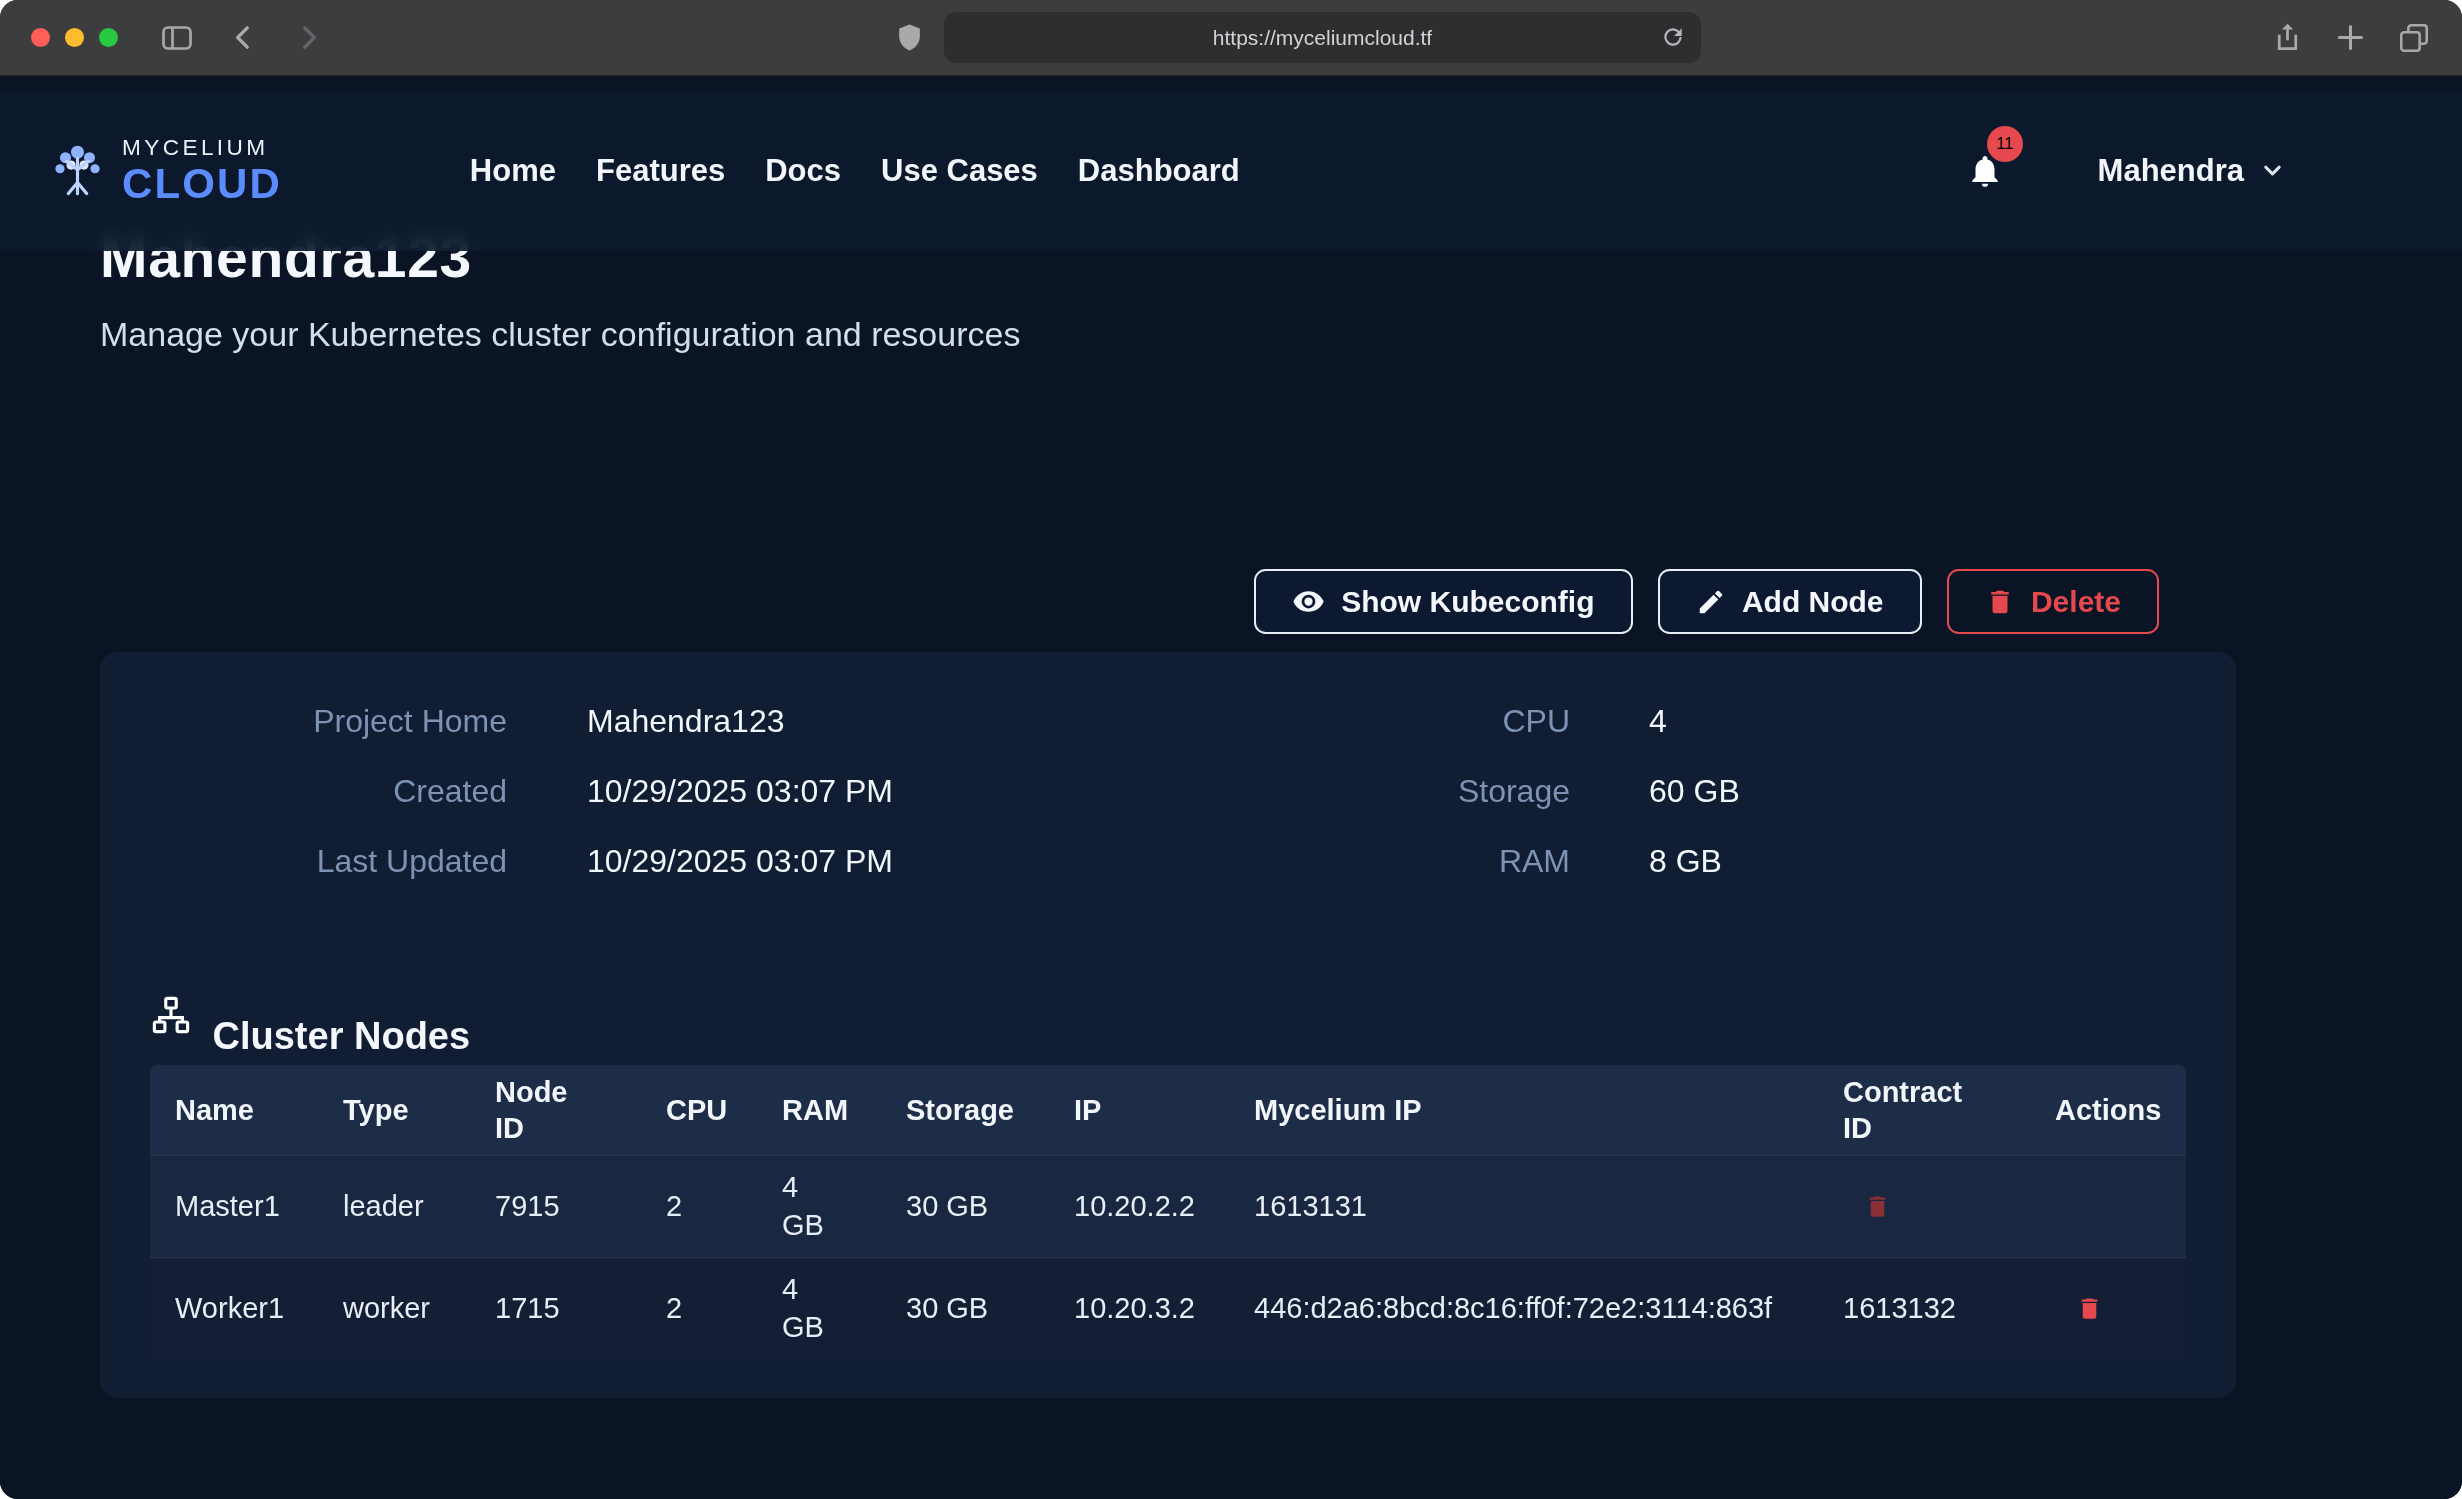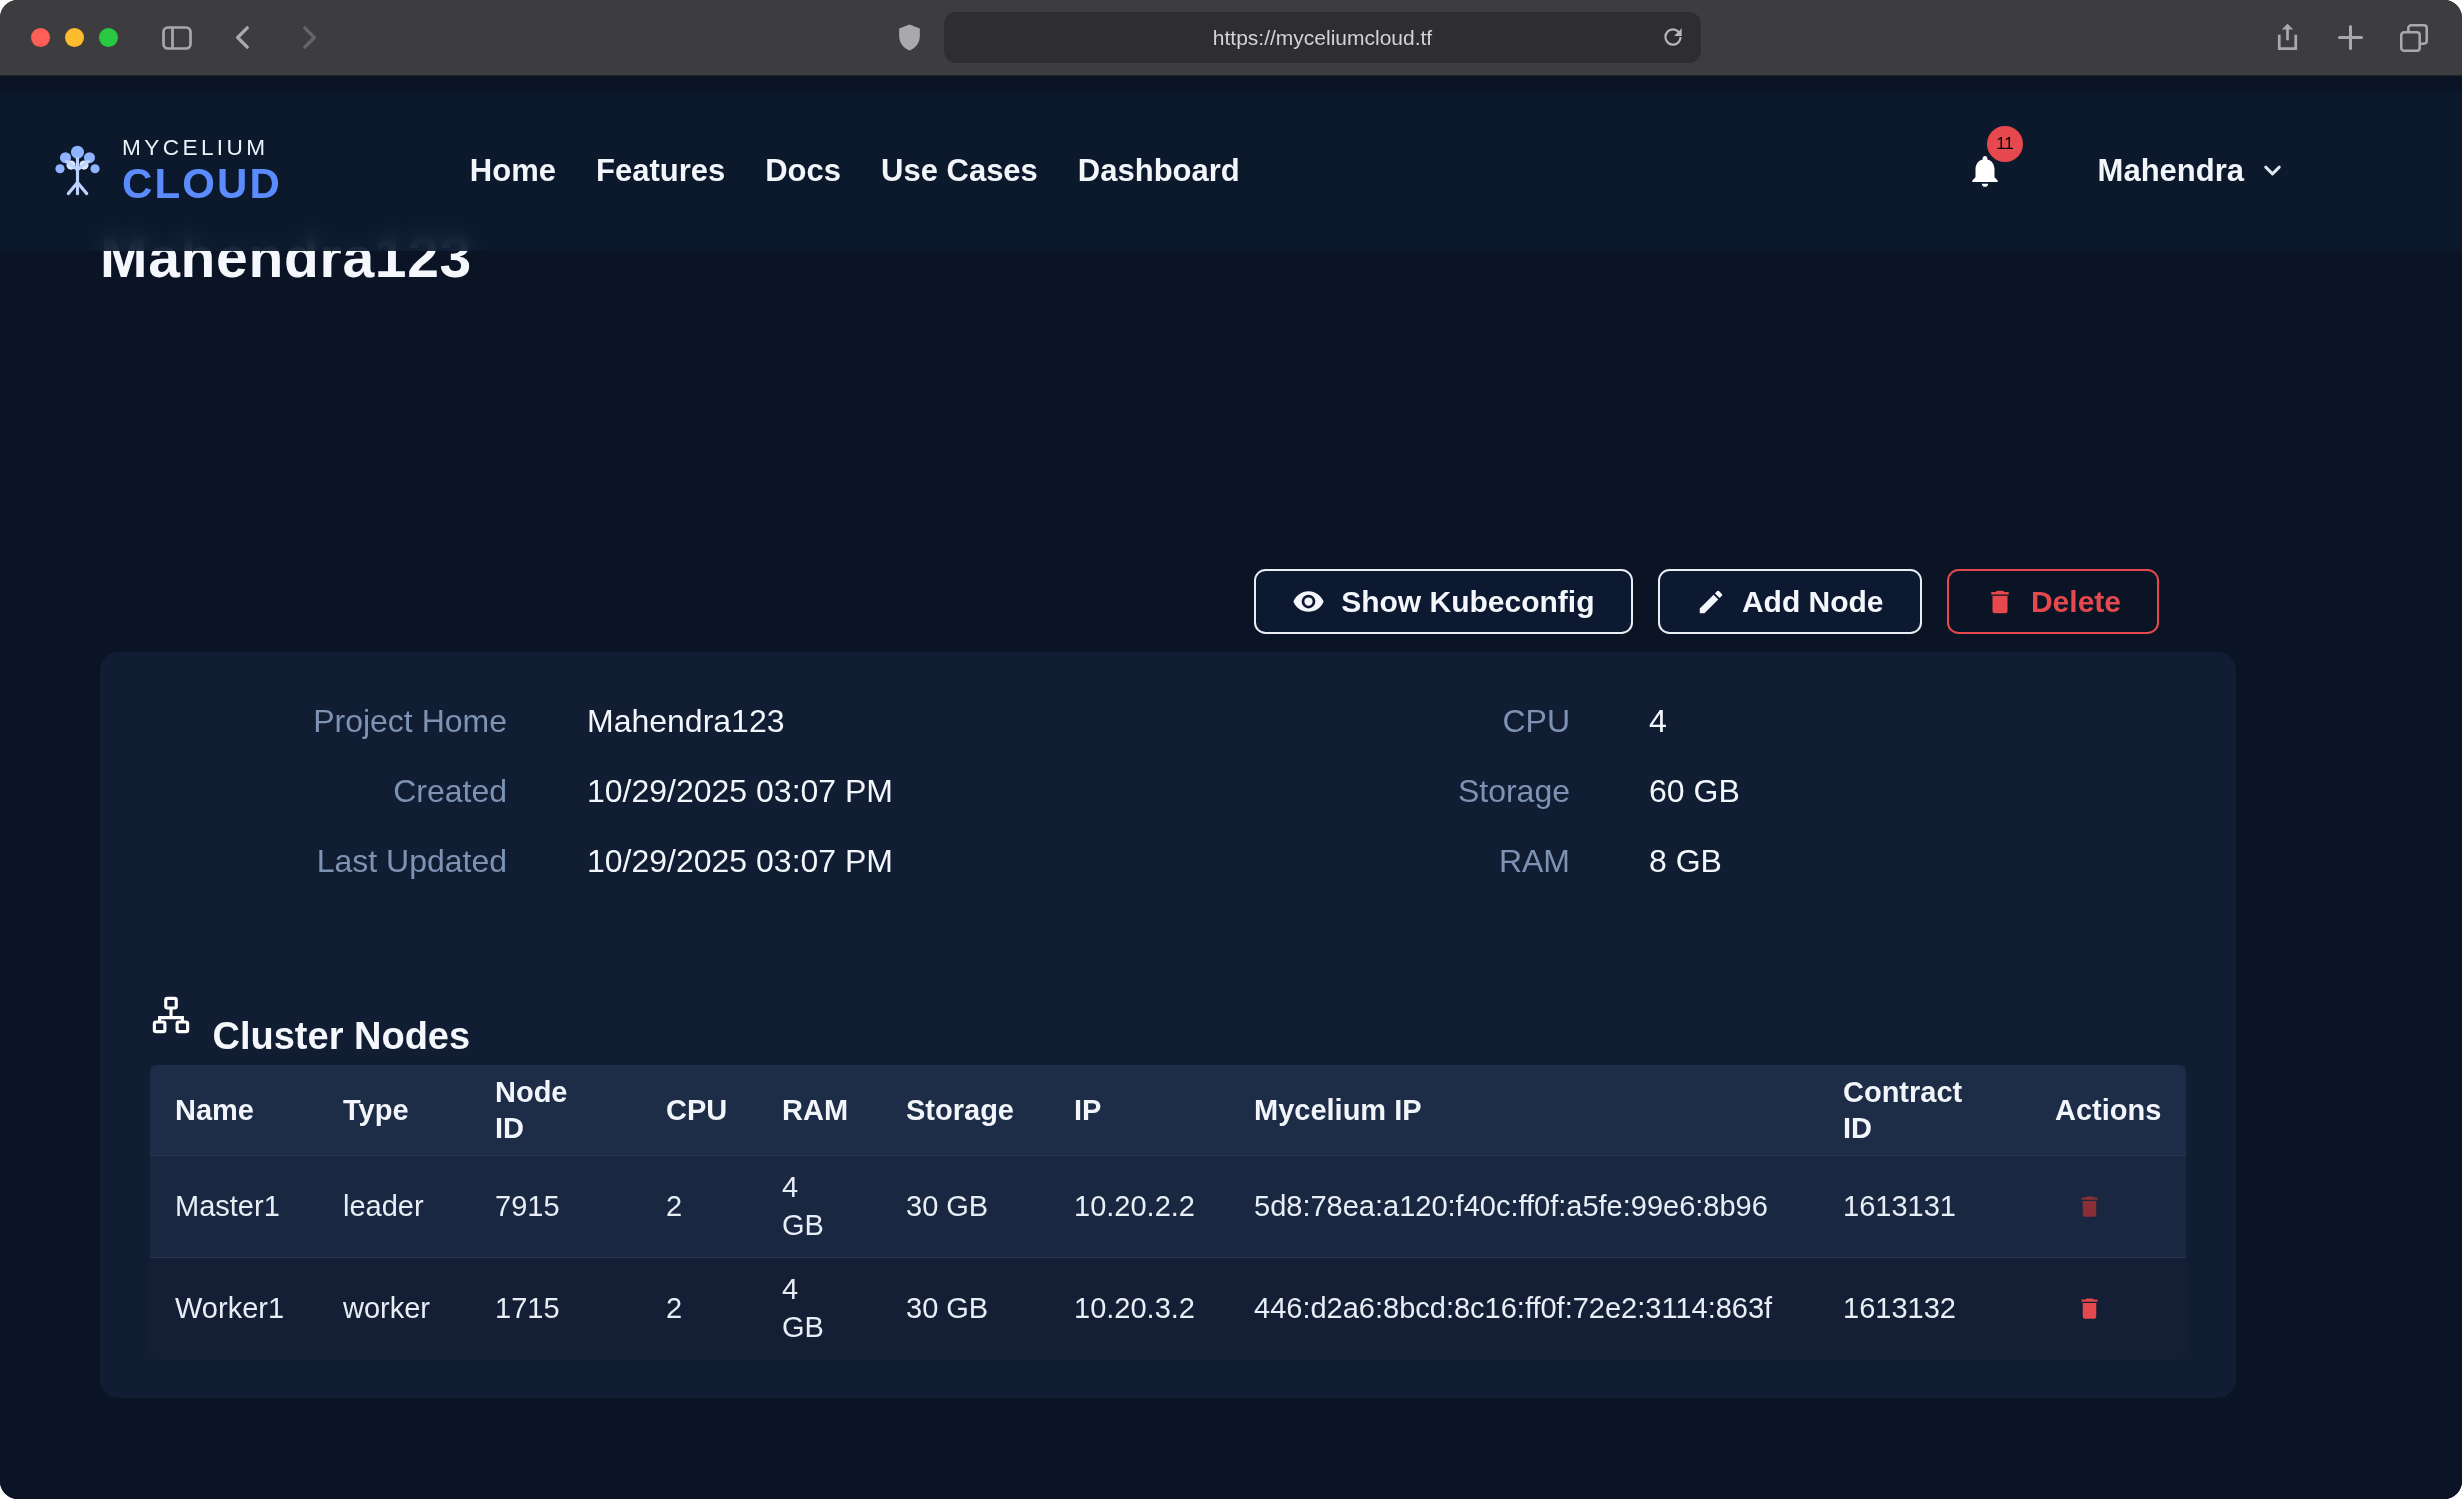--- a/index.html
+++ b/index.html
@@ -190,20 +190,21 @@
       <div class="user">
         <span class="user-name">Mahendra</span>
         <span class="chev">
           <svg width="27" height="27" viewBox="0 0 24 24" fill="none" stroke="currentColor" stroke-width="2.6" stroke-linecap="round" stroke-linejoin="round">
               <polyline points="6 9 12 15 18 9"></polyline>
             </svg>
         </span>
       </div>
     </div>
 
+    <p class="subtitle">Manage your Kubernetes cluster configuration and resources</p>
 
     <div class="actions-row">
       <div class="btn outline">
         <svg width="33" height="33" viewBox="0 0 24 24" fill="currentColor">
             <path d="M12 4.5C7 4.5 2.73 7.61 1 12c1.73 4.39 6 7.5 11 7.5s9.27-3.11 11-7.5C21.27 7.61 17 4.5 12 4.5zm0 12.5a5 5 0 110-10 5 5 0 010 10zm0-8a3 3 0 100 6 3 3 0 000-6z"></path>
           </svg>
         <span>Show Kubeconfig</span>
       </div>
       <div class="btn outline">
         <svg width="30" height="30" viewBox="0 0 24 24" fill="currentColor">
@@ -277,21 +278,20 @@
         </div>
 
         <div class="trow-grid trow r0">
           <span class="cell">Master1</span>
           <span class="cell">leader</span>
           <span class="cell">7915</span>
           <span class="cell">2</span>
           <span class="cell"><span class="ram-wrap">4 GB</span></span>
           <span class="cell">30 GB</span>
           <span class="cell">10.20.2.2</span>
-          <span class="cell"><span class="myc">5d8:78ea:a120:f40c:ff0f:a5fe:99e6:8b96</span></span>
           <span class="cell">1613131</span>
           <span class="cell">
             <button class="trash-btn muted">
               <svg width="27" height="27" viewBox="0 0 24 24" fill="currentColor">
                   <path d="M6 19a2 2 0 002 2h8a2 2 0 002-2V7H6v12zM19 4h-3.5l-1-1h-5l-1 1H5v2h14V4z"></path>
                 </svg>
             </button>
           </span>
         </div>
 

